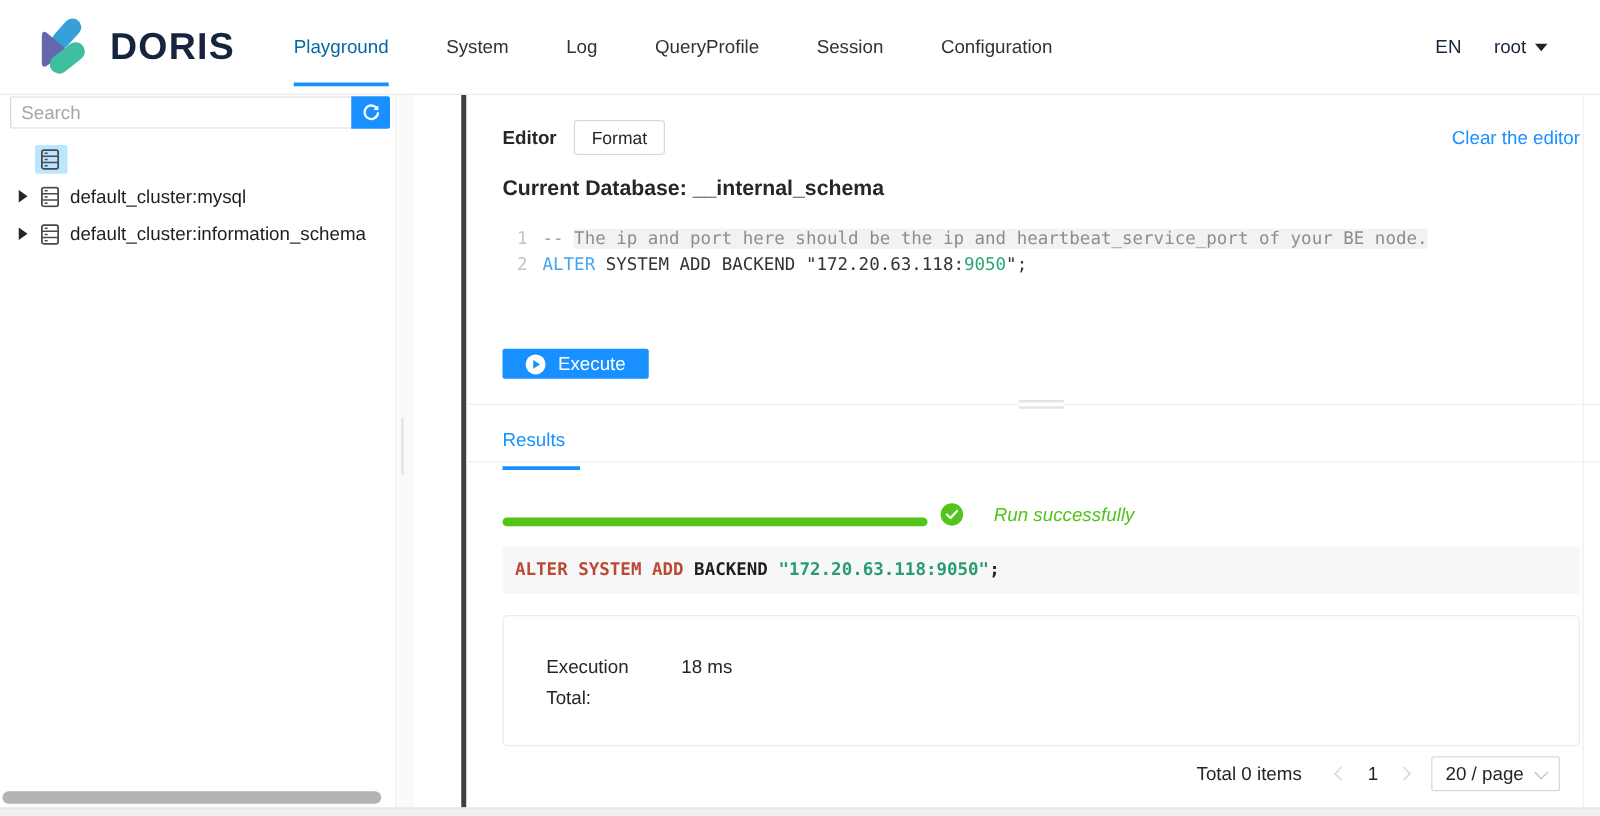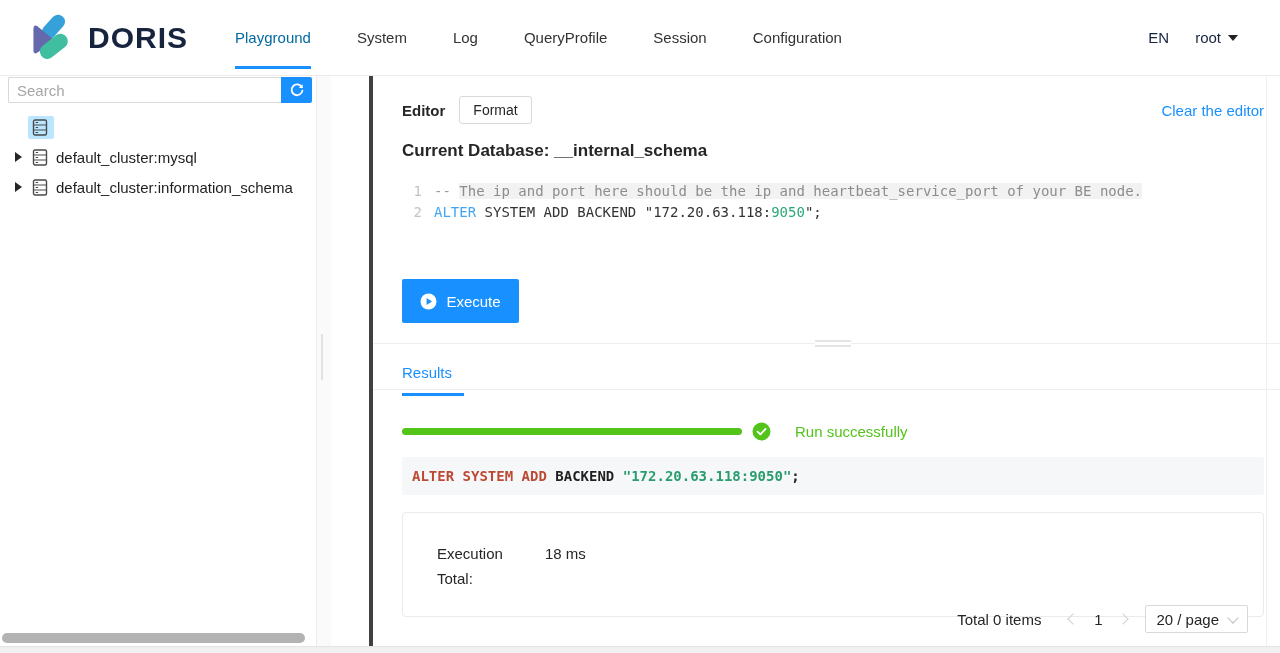--- a/index.html
+++ b/index.html
@@ -65,35 +65,35 @@
 
   .code-editor { margin-top:20px; font-family:"DejaVu Sans Mono", monospace; font-size:14px; }
   .code-line { display:flex; line-height:21px; white-space:pre; }
   .gutter { width:20px; text-align:right; color:#c3c3c3; flex:0 0 20px; }
   .code-text { margin-left:12px; color:#333; }
   .tok-kw-blue { color:#42a5f5; }
   .tok-num-green { color:#2aa876; }
   .tok-comment { color:#9b9b9b; }
   .tok-comment-bg { background:#f2f2f2; color:#8d8d8d; }
 
-  .execute-btn { margin-top:56px; width:117px; height:44px; background:#1890ff; border:none; border-radius:2px;
+  .execute-btn { margin-top:56px; width:117px; height:24px; background:#1890ff; border:none; border-radius:2px;
     color:#fff; font-size:15px; display:flex; align-items:center; justify-content:center; gap:9px; cursor:pointer;
     font-family:"Liberation Sans",sans-serif; }
 
   .hsplit { position:relative; margin-top:17px; height:8px; cursor:row-resize; }
   .hsplit .line { position:absolute; left:-29px; right:-16px; top:3px; height:1px; background:#efefef; }
   .hsplit .grip { position:absolute; left:50%; margin-left:-18px; top:0px; width:36px; height:7px;
     border-top:2px solid #e4e4e4; border-bottom:2px solid #e4e4e4; background:#fff; }
 
   .results-bar { position:relative; margin-top:10px; height:42px; }
   .results-tab { position:absolute; left:0; top:6px; font-size:15px; color:#1890ff; cursor:pointer; }
   .results-tab .tab-underline { position:absolute; left:0; right:-12px; top:29px; height:3px; background:#1890ff; }
   .results-bar .bar-border { position:absolute; left:-29px; right:-16px; top:31px; height:1px; background:#f0f0f0; }
 
-  .status-row { display:flex; align-items:center; margin-top:22px; }
+  .status-row { display:flex; align-items:flex-end; margin-top:22px;font-style:italic; }
   .progress-track { width:340px; height:7px; border-radius:4px; background:#52c41a; }
   .check-icon { margin-left:10px; }
   .status-text { margin-left:24px; font-size:15px; color:#52c41a; }
 
   .sql-echo { margin-top:16px; background:#f6f7f9; border-radius:2px; height:38px; display:flex; align-items:center;
     padding:0 10px; font-family:"DejaVu Sans Mono", monospace; font-size:14px; white-space:pre; }
   .echo-kw { color:#bc4934; font-weight:600; }
   .echo-obj { color:#1f1f1f; font-weight:700; }
   .echo-str { color:#2a9d6e; font-weight:600; }
   .echo-plain { color:#1f1f1f; font-weight:700; }

